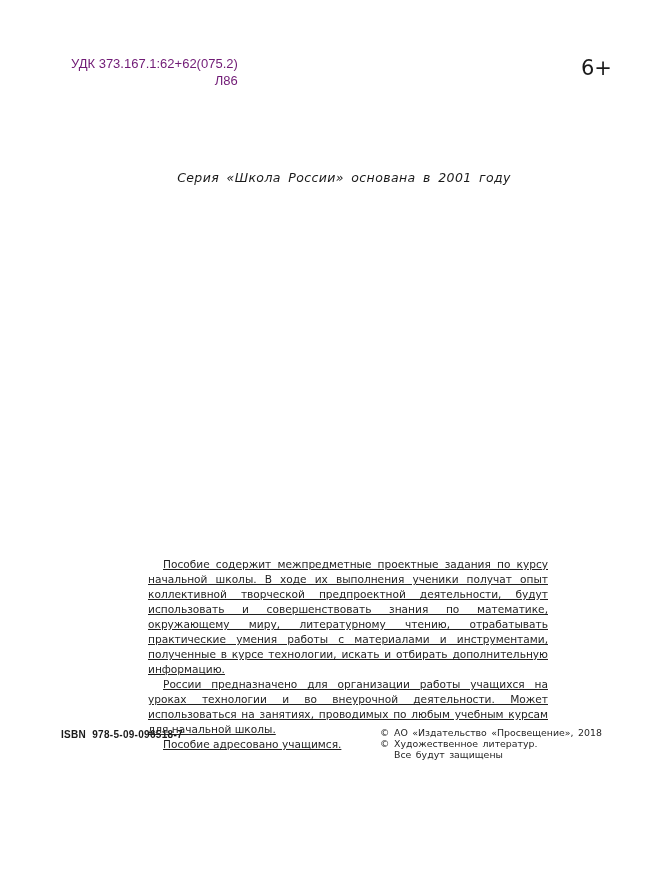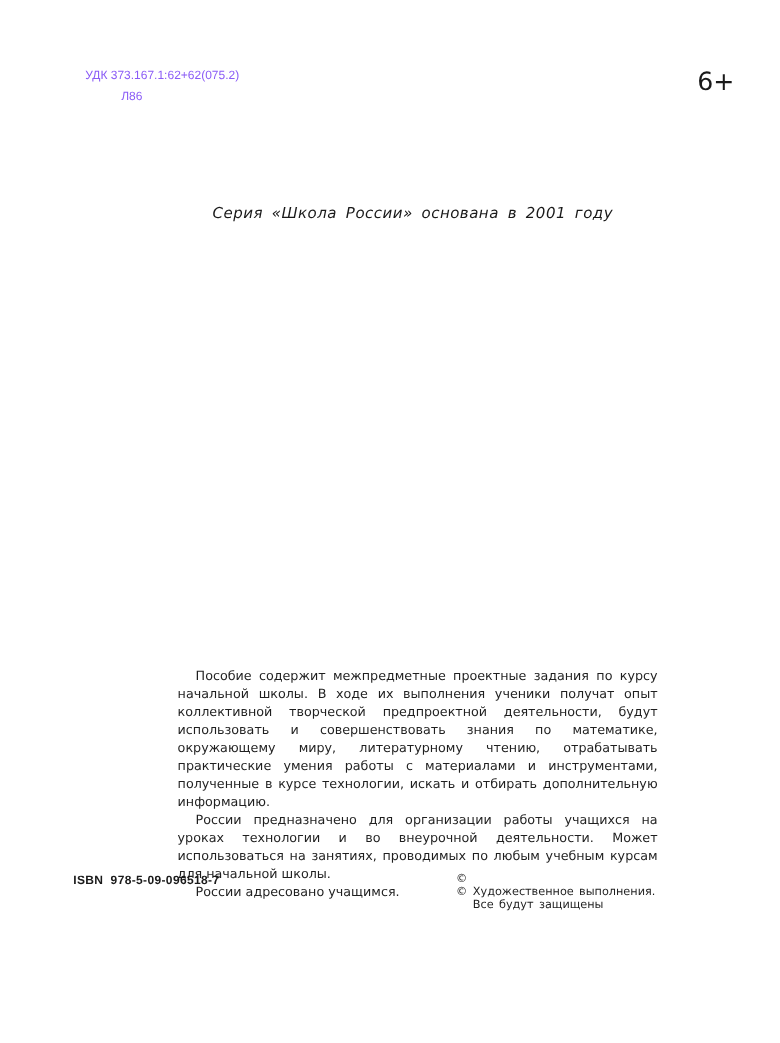--- a/index.html
+++ b/index.html
@@ -13,26 +13,27 @@
       position: relative;
       overflow: hidden;
       color: #1a1a1a;
       font-family: "DejaVu Sans", sans-serif;
     }
     .udk-block {
       position: absolute;
       left: 71px;
       top: 55px;
       font-family: "Liberation Sans", sans-serif;
-      font-size: 10px;
+      font-size: 13px;
       line-height: 17px;
-      color: #8b5cf6;
+      color: #701a75;
     }
     .udk-block .indent {
       padding-left: 30px;
+      text-align: right;
     }
     .age-rating {
       position: absolute;
       left: 581px;
       top: 56px;
       font-family: "DejaVu Sans", sans-serif;
       font-size: 21px;
       line-height: 24px;
       color: #1a1a1a;
     }
@@ -60,20 +61,21 @@
       font-size: 10.6px;
       line-height: 15px;
       color: #1f1f1f;
       text-align: justify;
       hyphens: manual;
     }
     .annotation p {
       margin: 0;
       text-indent: 15px;
       text-align-last: left;
+      text-decoration: underline;
     }
     .isbn {
       position: absolute;
       left: 61px;
       top: 729px;
       font-family: "Liberation Sans", sans-serif;
       font-weight: bold;
       font-size: 10px;
       letter-spacing: 0.3px;
       color: #1a1a1a;
@@ -109,30 +111,31 @@
   <div class="indent">Л86</div>
 </div>
 
 <div class="age-rating">6+</div>
 
 <div class="series">Серия «Школа России» основана в 2001 году</div>
 
 <div class="annotation">
   <p>Пособие содержит межпредметные проектные задания по курсу на­чальной школы. В ходе их выполнения ученики получат опыт коллек­тивной творческой предпроектной деятельности, будут использовать и совершенствовать знания по математике, окружающему миру, литератур­ному чтению, отрабатывать практические умения работы с материалами и инструментами, полученные в курсе технологии, искать и отбирать до­полнительную информацию.</p>
   <p>России предназначено для организации работы учащихся на уроках технологии и во внеурочной деятельности. Может использоваться на за­нятиях, проводимых по любым учебным курсам для начальной школы.</p>
-  <p>России адресовано учащимся.</p>
+  <p>Пособие адресовано учащимся.</p>
 </div>
 
 <div class="isbn">ISBN 978-5-09-096518-7</div>
 
 <div class="copyright">
   <div class="row">
     <span class="sym">©</span>
+    <span class="text">АО «Издательство «Просвещение», 2018</span>
   </div>
   <div class="row">
     <span class="sym">©</span>
-    <span class="text">Художественное выполнения.</span>
+    <span class="text">Художественное литератур.</span>
   </div>
   <div class="row">
     <span class="sym"></span>
     <span class="text">Все будут защищены</span>
   </div>
 </div>
 
 </body></html>

